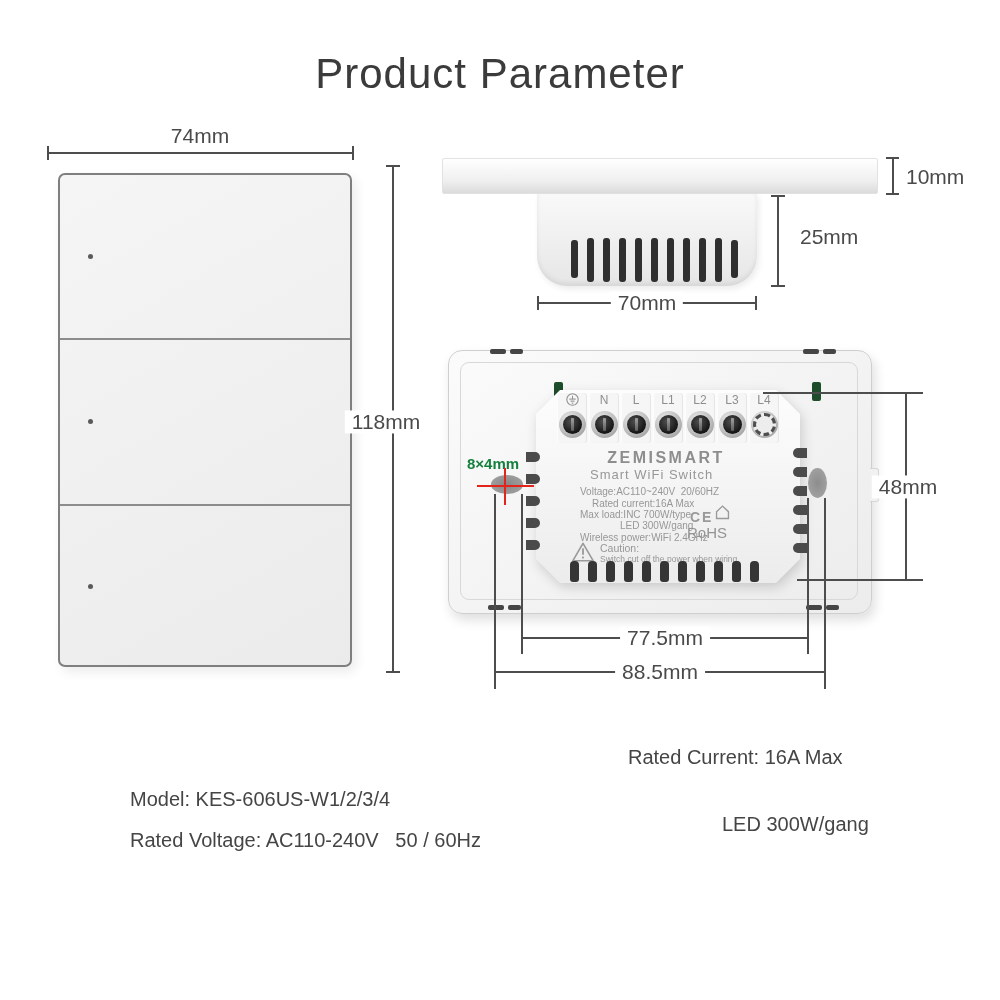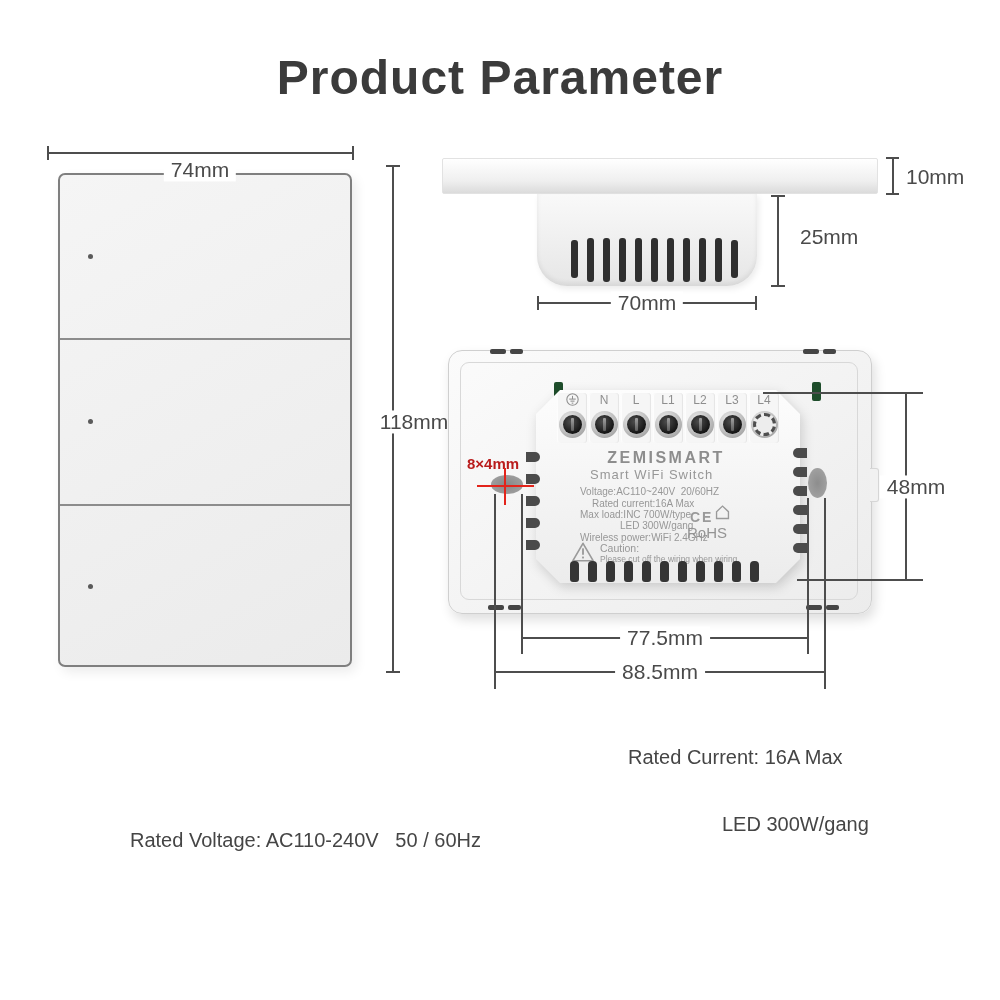--- a/index.html
+++ b/index.html
@@ -1,21 +1,21 @@
 <!DOCTYPE html>
 <html><head>
 <meta charset="utf-8">
 <style>
   html,body{margin:0;padding:0;background:#fff;}
   #canvas{position:relative;width:1000px;height:1000px;background:#ffffff;overflow:hidden;
           font-family:"Liberation Sans","DejaVu Sans",sans-serif;}
   .abs{position:absolute;}
 
   
-  #title{left:0;top:50px;width:1000px;text-align:center;font-size:48px;font-weight:700;
+  #title{left:0;top:50px;width:1000px;text-align:center;font-size:42px;font-weight:400;
          color:#3b3b3b;letter-spacing:1px;}
 
   
   .hline{position:absolute;height:2px;background:#4d4d4d;}
   .vline{position:absolute;width:2px;background:#4d4d4d;}
   .tick-v{position:absolute;width:2px;height:14px;background:#4d4d4d;}
   .tick-h{position:absolute;width:14px;height:2px;background:#4d4d4d;}
   .dim-label{position:absolute;transform:translate(-50%,-50%);background:#fff;padding:0 7px;
              font-size:21px;color:#4a4a4a;white-space:nowrap;line-height:1.1;}
   .dim-label.anchor-left{transform:translate(0,-50%);}
@@ -95,21 +95,21 @@
   #vents-right .side-slot{width:14px;height:10px;background:#4b4b4b;border-radius:5px 0 0 5px;}
   #bottom-comb{left:570px;top:561px;display:flex;gap:9px;}
   .comb-slot{width:9px;height:21px;background:#353535;border-radius:4px 4px 3px 3px;}
 
   #hole-left{left:491px;top:475px;width:32px;height:19px;border-radius:50%;
              background:radial-gradient(#878787,#a6a6a6);}
   #hole-right{left:808px;top:468px;width:19px;height:30px;border-radius:50%;
               background:radial-gradient(#8d8d8d,#a8a8a8);}
 
   .red{background:#e3241b !important;}
-  #hole-size-label{left:467px;top:455px;font-size:15px;font-weight:600;color:#b91c1c;white-space:nowrap;}
+  #hole-size-label{left:467px;top:455px;font-size:15px;font-weight:600;color:#15803d;white-space:nowrap;}
 
   
   .spec{position:absolute;font-size:20px;color:#454545;white-space:pre;}
 </style>
 </head>
 <body>
 
 <div id="canvas">
 
   <div class="abs" id="title">Product Parameter</div>
@@ -122,26 +122,26 @@
       <div class="gang-dot"></div>
     </div>
     <div class="gang">
       <div class="gang-dot"></div>
     </div>
   </div>
 
   <div class="hline" style="left:47px;top:152px;width:307px;"></div>
   <div class="tick-v" style="left:47px;top:146px;"></div>
   <div class="tick-v" style="left:352px;top:146px;"></div>
-  <div class="dim-label" style="left:200px;top:170px;">74mm</div>
+  <div class="dim-label" style="left:200px;top:136px;">74mm</div>
 
   <div class="vline" style="left:392px;top:166px;height:507px;"></div>
   <div class="tick-h" style="left:386px;top:165px;"></div>
   <div class="tick-h" style="left:386px;top:671px;"></div>
-  <div class="dim-label" style="left:414px;top:422px;">118mm</div>
+  <div class="dim-label" style="left:386px;top:422px;">118mm</div>
 
   <div class="abs" id="side-plate"></div>
   <div class="abs" id="side-body"></div>
   <div class="abs" id="side-vents">
     <div class="body-vent"></div>
     <div class="body-vent"></div>
     <div class="body-vent"></div>
     <div class="body-vent"></div>
     <div class="body-vent"></div>
     <div class="body-vent"></div>
@@ -242,21 +242,21 @@
     </div>
     <div class="m-text" id="m-rohs">RoHS</div>
     <div class="abs" id="m-caution-tri">
       <svg width="24" height="22" viewBox="0 0 26 24">
         <path d="M13 2.5 L24 21.5 L2 21.5 Z" fill="none" stroke="#9a9a9a" stroke-width="1.8" stroke-linejoin="round"></path>
         <rect x="12" y="8" width="2" height="7" fill="#9a9a9a"></rect>
         <rect x="12" y="17" width="2" height="2" fill="#9a9a9a"></rect>
       </svg>
     </div>
     <div class="m-text" id="m-caution-title">Caution:</div>
-    <div class="m-text" id="m-caution-text">Please cut off the wiring when wiring.</div>
+    <div class="m-text" id="m-caution-text">Switch cut off the power when wiring.</div>
   </div>
 
   <div class="vent-col" id="vents-left">
     <div class="side-slot"></div>
     <div class="side-slot"></div>
     <div class="side-slot"></div>
     <div class="side-slot"></div>
     <div class="side-slot"></div>
   </div>
   <div class="vent-col" id="vents-right">
@@ -284,28 +284,29 @@
   <div class="abs" id="hole-left"></div>
   <div class="abs" id="hole-right"></div>
 
   <div class="abs" id="hole-size-label">8×4mm</div>
   <div class="hline red" style="left:477px;top:485px;width:57px;"></div>
   <div class="vline red" style="left:504px;top:468px;height:37px;"></div>
 
   <div class="hline" style="left:763px;top:392px;width:160px;"></div>
   <div class="hline" style="left:797px;top:579px;width:126px;"></div>
   <div class="vline" style="left:905px;top:392px;height:189px;"></div>
-  <div class="dim-label" style="left:908px;top:487px;margin-left:8px;">48mm</div>
+  <div class="dim-label" style="left:908px;top:487px;">48mm</div>
 
   <div class="vline" style="left:494px;top:494px;height:195px;"></div>
   <div class="vline" style="left:521px;top:494px;height:160px;"></div>
   <div class="vline" style="left:807px;top:498px;height:156px;"></div>
   <div class="vline" style="left:824px;top:498px;height:191px;"></div>
   <div class="hline" style="left:521px;top:637px;width:288px;"></div>
   <div class="dim-label" style="left:665px;top:638px;">77.5mm</div>
   <div class="hline" style="left:494px;top:671px;width:332px;"></div>
   <div class="dim-label" style="left:660px;top:672px;">88.5mm</div>
 
+  <div class="spec" style="left:130px;top:788px;">Model: KES-606US-W1/2/3/4</div>
   <div class="spec" style="left:130px;top:829px;">Rated Voltage: AC110-240V   50 / 60Hz</div>
   <div class="spec" style="left:628px;top:746px;">Rated Current: 16A Max</div>
   <div class="spec" style="left:722px;top:813px;">LED 300W/gang</div>
 
 </div>
 
 </body></html>

